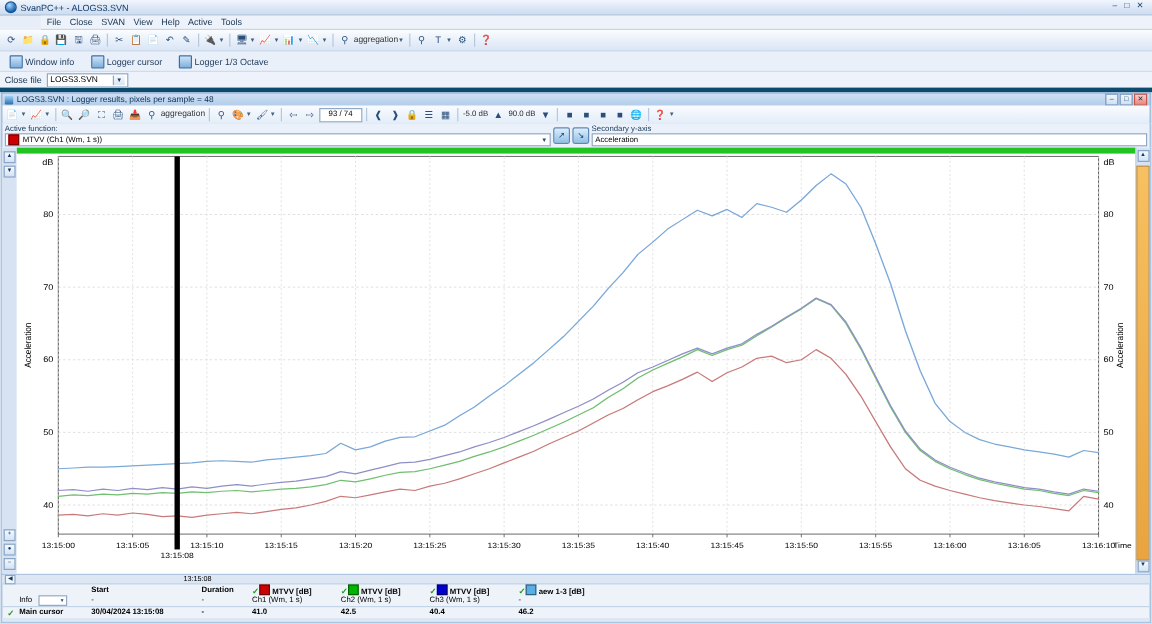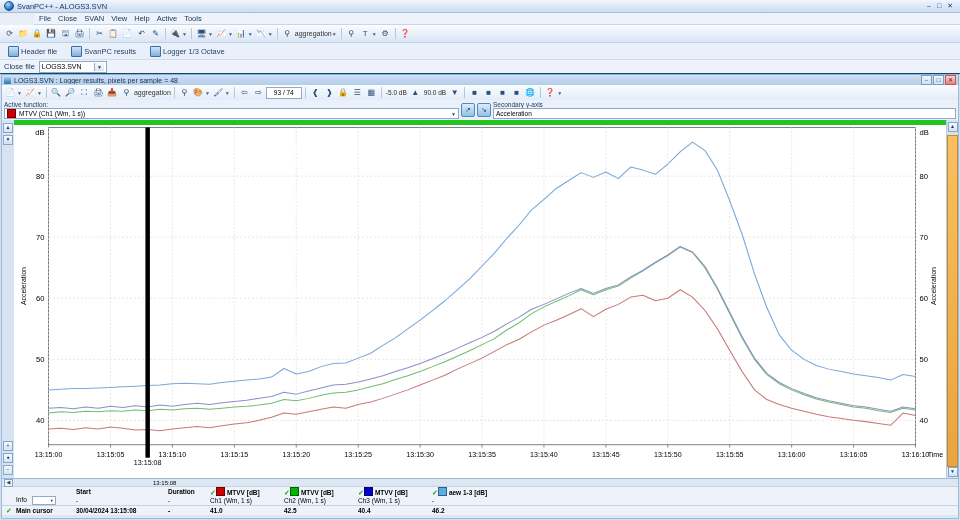--- a/index.html
+++ b/index.html
@@ -57,21 +57,21 @@
     padding:1px 3px;border:1px solid transparent;border-radius:2px;
   }
   .bb-ico{
     width:9px;height:9px;border:1px solid #3a6ea5;border-radius:1px;
     background:linear-gradient(#cfe4f7,#7fb0dd);flex:0 0 auto;
   }
 
   
   .filebar{
     height:13px;display:flex;align-items:center;gap:4px;padding:0 4px;
-    background:#eef3fb;border-bottom:1px solid #0c4a6e;flex:0 0 auto;
+    background:#eef3fb;border-bottom:4px solid #0c4a6e;flex:0 0 auto;
   }
   .filebar .fb-lbl{font-size:7.5px;color:#15334f;}
   .combo{
     display:flex;align-items:center;height:10px;min-width:62px;
     background:#fff;border:1px solid #8fa8c4;font-size:7px;padding:0 2px;color:#000;
   }
   .combo .cv{flex:1;}
   .combo .cbtn{
     width:9px;height:8px;border-left:1px solid #8fa8c4;display:flex;
     align-items:center;justify-content:center;font-size:5px;color:#20405f;
@@ -248,25 +248,25 @@
     <div class="tb-btn">T</div>
     <div class="tb-caret">▼</div>
     <div class="tb-btn">⚙</div>
     <div class="tb-sep"></div>
     <div class="tb-btn">❓</div>
   </div>
 
   <div class="buttonbar">
     <div class="bb-btn">
       <span class="bb-ico"></span>
-      <span>Header file</span>
+      <span>Window info</span>
     </div>
     <div class="bb-btn">
       <span class="bb-ico"></span>
-      <span>SvanPC results</span>
+      <span>Logger cursor</span>
     </div>
     <div class="bb-btn">
       <span class="bb-ico"></span>
       <span>Logger 1/3 Octave</span>
     </div>
   </div>
 
   <div class="filebar">
     <div class="fb-lbl">Close file</div>
     <div class="combo">

